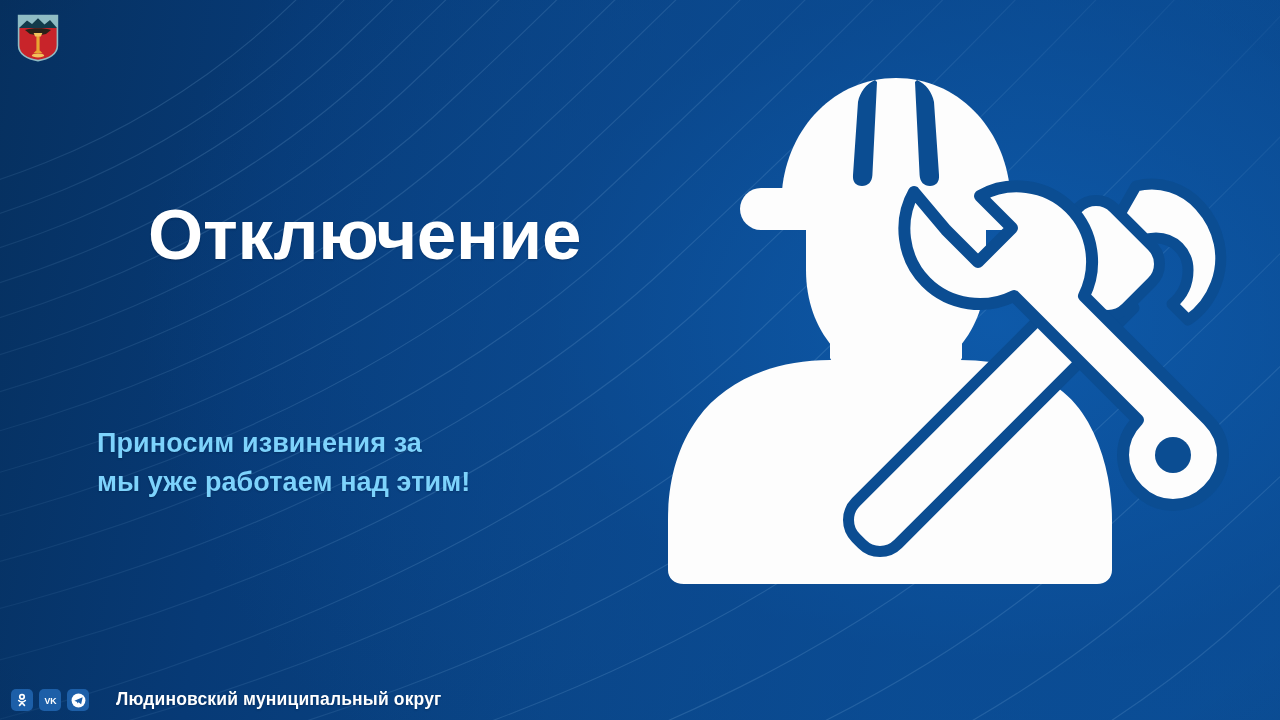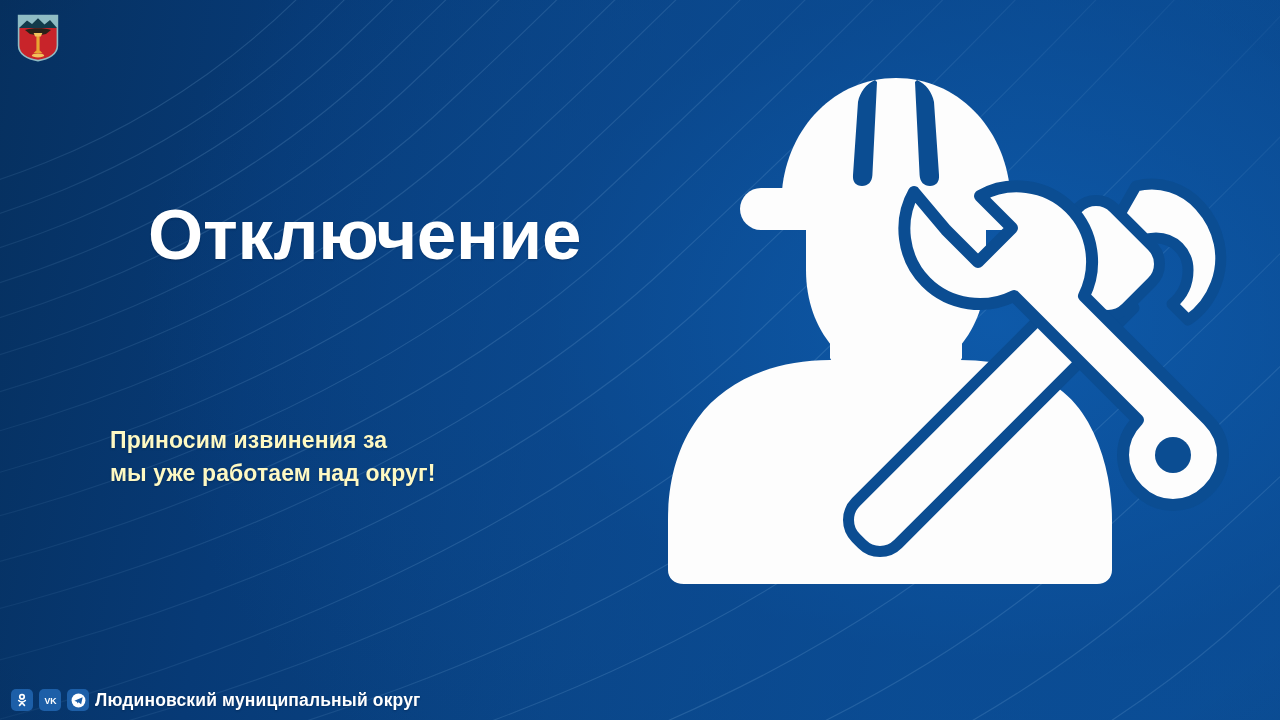--- a/index.html
+++ b/index.html
@@ -74,25 +74,25 @@
     font-weight: bold;
     line-height: 1.27;
     letter-spacing: -0.3px;
     text-shadow: 0 1px 2px rgba(0,20,50,0.30);
     margin-left: 43px;
   }
   .headline .l { display: block; }
 
   .subtext {
     position: absolute;
-    left: 110px;
+    left: 97px;
     top: 424px;
     width: 470px;
-    color: #fef9c3;
-    font-size: 23px;
+    color: #7dd3fc;
+    font-size: 27px;
     font-weight: bold;
     line-height: 1.44;
     letter-spacing: 0.1px;
     text-shadow: 0 1px 2px rgba(0,20,50,0.35);
   }
   .subtext .l { display: block; }
 
   
   .worker {
     position: absolute;
@@ -101,36 +101,36 @@
     width: 580px;
     height: 520px;
   }
 
   
   .footer {
     position: absolute;
     left: 11px;
     bottom: 9px;
     display: flex;
-    align-items: flex-end;
+    align-items: flex-start;
     gap: 6px;
   }
   .soc {
     width: 22px;
     height: 22px;
     border-radius: 5px;
     background: #1d5fa8;
     display: flex;
     align-items: center;
     justify-content: center;
     flex: 0 0 auto;
   }
   .soc svg { display: block; }
   .footer-label {
-    margin-left: 0;
+    margin-left: 21px;
     color: #ffffff;
     font-size: 17.5px;
     font-weight: bold;
     letter-spacing: 0.15px;
     white-space: nowrap;
     text-shadow: 0 1px 2px rgba(0,20,50,0.35);
   }
 </style>
 </head>
 <body>
@@ -192,21 +192,21 @@
       <ellipse cx="21" cy="41.4" rx="6.2" ry="2" fill="#f2c25c"></ellipse>
     </g>
   </svg>
 
   <div class="headline">
     <span class="l">Отключение</span>
   </div>
 
   <div class="subtext">
     <span class="l">Приносим извинения за</span>
-    <span class="l">мы уже работаем над округ!</span>
+    <span class="l">мы уже работаем над этим!</span>
   </div>
 
   <svg class="worker" viewBox="0 0 580 520">
     <g fill="#fdfdfd">
 
       <g>
         <path d="M300 290
                  C 360 290 406 312 428 352
                  C 446 384 452 420 452 450
                  L 452 500

